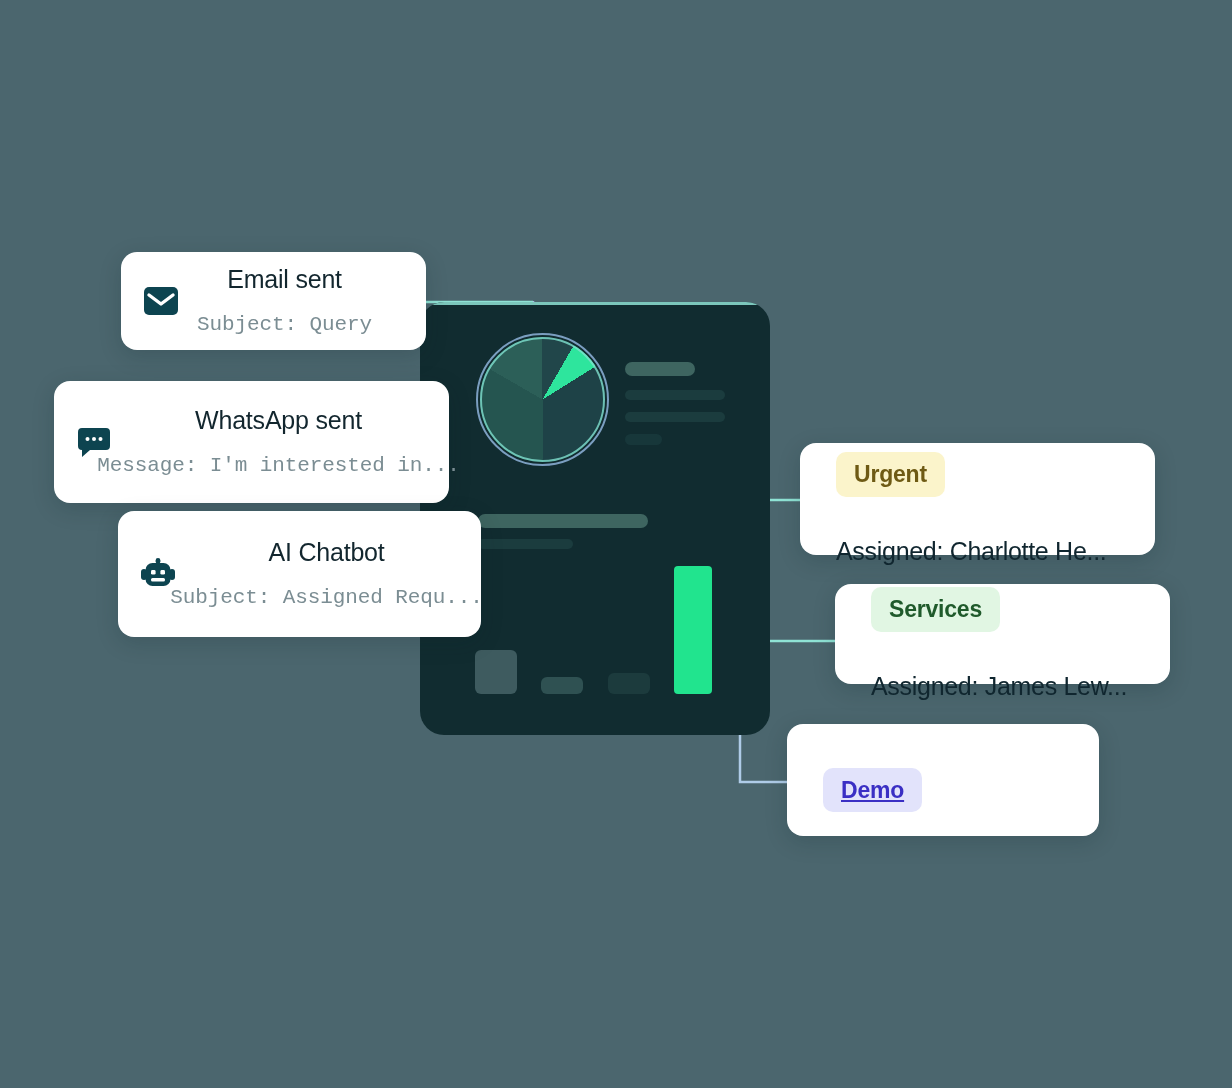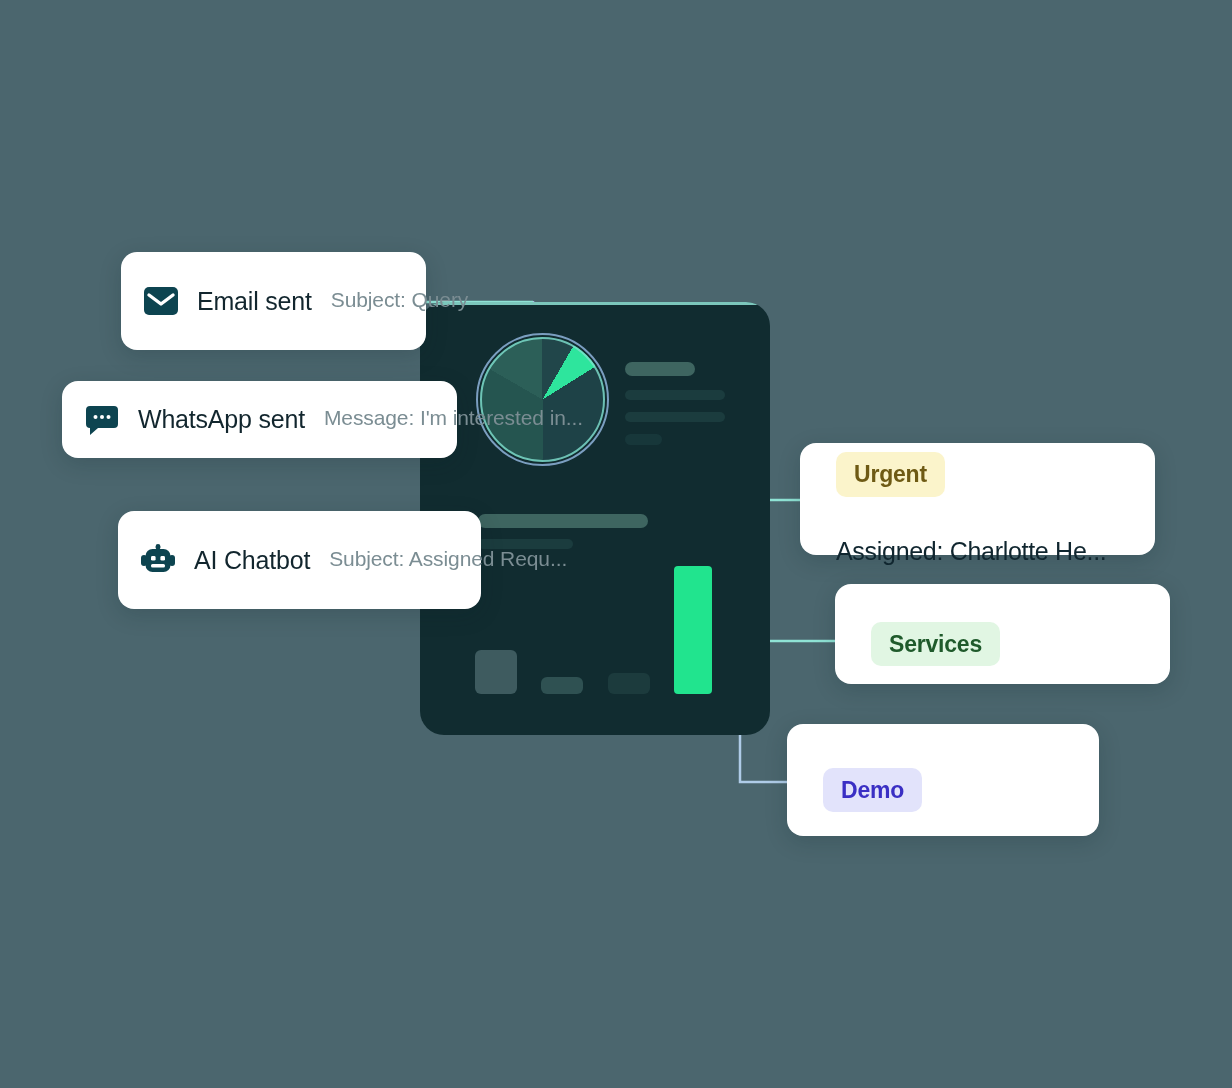--- a/index.html
+++ b/index.html
@@ -123,36 +123,37 @@
   }
   .card-icon {
     flex: 0 0 auto;
     width: 36px;
     height: 36px;
     color: #0D4450;
     display: flex;
     align-items: center;
     justify-content: center;
   }
-  .card-text { display: flex; flex-direction: row; gap: 19px; min-width: 0; }
+  .card-text { display: flex; flex-direction: column; gap: 19px; min-width: 0; align-items: center; }
   .card-title {
     font-size: 25px;
     font-weight: 400;
     color: #12262E;
     letter-spacing: -.2px;
     white-space: nowrap;
     line-height: 1.15;
   }
   .card-sub {
     font-size: 21px;
     font-weight: 400;
     color: #7B8D93;
     letter-spacing: -.1px;
     white-space: nowrap;
     line-height: 1.2;
+    font-family: Liberation Mono, monospace;
   }
 
   
   .tagcard { padding: 18px 0 0 0; }
   .tagcard-inner {
     display: flex;
     flex-direction: column;
     height: 100%;
     padding: 20px 26px 18px 36px;
     box-sizing: border-box;
@@ -163,21 +164,21 @@
     align-self: flex-start;
     font-size: 23px;
     font-weight: 700;
     letter-spacing: -.2px;
     padding: 9px 18px;
     border-radius: 10px;
     line-height: 1.15;
   }
   .badge.urgent   { background: #FBF4CB; color: #6E5A14; }
   .badge.services { background: #E1F6E3; color: #1F5A2B; }
-  .badge.demo     { background: #E2E3FB; color: #3A2FC4; }
+  .badge.demo     { background: #E2E3FB; color: #3A2FC4; text-decoration: underline; }
   .assigned {
     font-size: 25px;
     font-weight: 400;
     color: #10262F;
     letter-spacing: -.3px;
     white-space: nowrap;
     margin-top: 32px;
   }
 </style>
 </head>
@@ -233,38 +234,38 @@
           <path d="M5 8 L17 17 L29 8" fill="none" stroke="#FFFFFF" stroke-width="3.4" stroke-linecap="round" stroke-linejoin="round"></path>
         </svg>
       </span>
       <span class="card-text">
         <span class="card-title">Email sent</span>
         <span class="card-sub">Subject: Query</span>
       </span>
     </div>
   </div>
 
-  <div class="card" style="left:62px; top:381px; width:395px; height:77px;">
+  <div class="card" style="left:54px; top:381px; width:395px; height:122px;">
     <div class="card-row">
       <span class="card-icon">
         <svg width="32" height="32" viewBox="0 0 32 32" aria-hidden="true">
           <path d="M4 2 H28 A4 4 0 0 1 32 6 V20 A4 4 0 0 1 28 24 H12 L4 31 V24 A4 4 0 0 1 0 20 V6 A4 4 0 0 1 4 2 Z" fill="#0D4450"></path>
           <circle cx="9.5" cy="13" r="2" fill="#FFFFFF"></circle>
           <circle cx="16" cy="13" r="2" fill="#FFFFFF"></circle>
           <circle cx="22.5" cy="13" r="2" fill="#FFFFFF"></circle>
         </svg>
       </span>
       <span class="card-text">
         <span class="card-title">WhatsApp sent</span>
         <span class="card-sub">Message: I'm interested in...</span>
       </span>
     </div>
   </div>
 
-  <div class="card" style="left:118px; top:511px; width:363px; height:98px;">
+  <div class="card" style="left:118px; top:511px; width:363px; height:126px;">
     <div class="card-row">
       <span class="card-icon">
         <svg width="34" height="32" viewBox="0 0 34 32" aria-hidden="true">
           <rect x="14.6" y="0" width="4.8" height="6" rx="2.4" fill="#0D4450"></rect>
           <rect x="0" y="11" width="6" height="11" rx="3" fill="#0D4450"></rect>
           <rect x="28" y="11" width="6" height="11" rx="3" fill="#0D4450"></rect>
           <rect x="4.5" y="5" width="25" height="23" rx="7" fill="#0D4450"></rect>
           <rect x="10" y="12" width="4.6" height="4.6" rx="1.4" fill="#FFFFFF"></rect>
           <rect x="19.4" y="12" width="4.6" height="4.6" rx="1.4" fill="#FFFFFF"></rect>
           <rect x="10" y="20" width="14" height="3.4" rx="1.5" fill="#FFFFFF"></rect>
@@ -280,20 +281,21 @@
   <div class="card tagcard" style="left:800px; top:443px; width:355px; height:112px;">
     <div class="tagcard-inner">
       <span class="badge urgent">Urgent</span>
       <span class="assigned">Assigned: Charlotte He...</span>
     </div>
   </div>
 
   <div class="card tagcard" style="left:835px; top:584px; width:335px; height:100px;">
     <div class="tagcard-inner">
       <span class="badge services">Services</span>
+      <span class="assigned">Assigned: James Lew...</span>
     </div>
   </div>
 
   <div class="card tagcard" style="left:787px; top:724px; width:312px; height:112px;">
     <div class="tagcard-inner">
       <span class="badge demo">Demo</span>
     </div>
   </div>
 
 </div>

